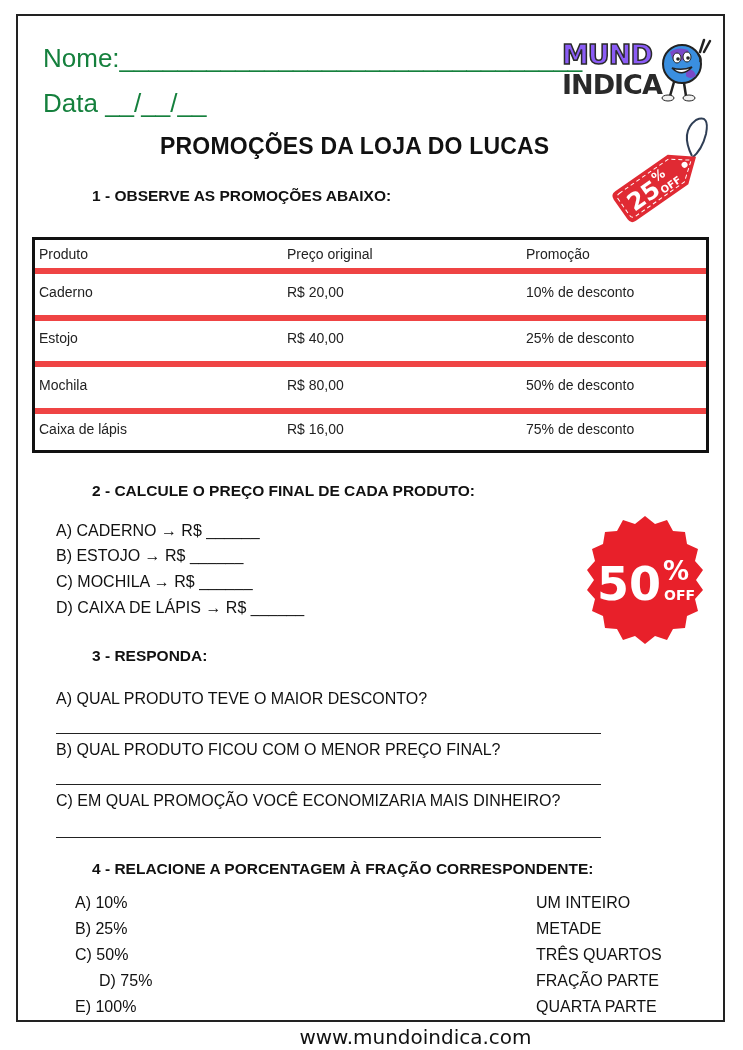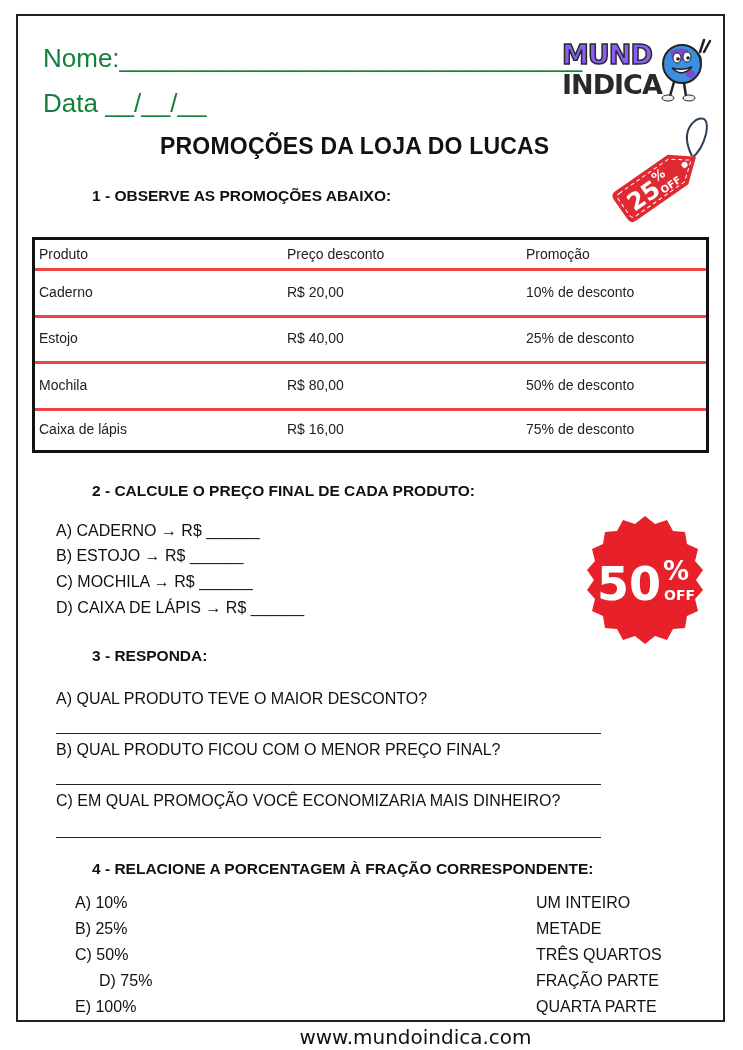--- a/index.html
+++ b/index.html
@@ -6,21 +6,21 @@
   body { width: 743px; height: 1050px; position: relative; overflow: hidden; font-family: "Liberation Sans", "DejaVu Sans", sans-serif; color: #111; }
   .page-frame { position: absolute; left: 16px; top: 14px; width: 709px; height: 1008px; border: 2px solid #222; box-sizing: border-box; }
   .abs { position: absolute; }
   .field-line { font-size: 26px; letter-spacing: 0; color: #15803d; white-space: nowrap; }
   .title { font-weight: bold; font-size: 23px; letter-spacing: 0.2px; }
   .section { font-weight: bold; font-size: 15.5px; margin-left: 44px; }
   .item { font-size: 16px; white-space: nowrap; }
   .ans-line { border-bottom: 1.5px solid #222; height: 0; }
   
   .promo-table { position: absolute; left: 32px; top: 237px; width: 677px; height: 216px; border: 3px solid #111; box-sizing: border-box; }
-  .promo-table .row { position: absolute; left: 0; right: 0; border-bottom: 3px solid #ef4444; font-size: 14px; color: #222; }
+  .promo-table .row { position: absolute; left: 0; right: 0; border-bottom: 6px solid #ef4444; font-size: 14px; color: #222; }
   .promo-table .row.last { border-bottom: none; }
   .promo-table .cell { position: absolute; top: 50%; transform: translateY(-50%); white-space: nowrap; }
   .c1 { left: 4px; } .c2 { left: 252px; } .c3 { left: 491px; }
   .promo-table .header { font-weight: normal; color: #222; }
   
   .logo { position: absolute; left: 562px; top: 38px; width: 150px; height: 66px; }
   .logo-text { font-family: "DejaVu Sans", sans-serif; font-weight: bold; font-size: 27px; line-height: 26px; letter-spacing: -1px; }
   .logo-mundo { color: #8b5cf6; -webkit-text-stroke: 1.5px #2a2a2a; }
   .logo-indica { color: #2a2a2a; }
   .footer { position: absolute; left: 0; width: 743px; top: 1025px; text-align: center; font-size: 20px; color: #111; font-family: "DejaVu Sans", sans-serif; padding-left: 44px; }
@@ -65,21 +65,21 @@
     <text x="56" y="68" font-family="DejaVu Sans, sans-serif" font-weight="bold" font-size="13" fill="#fff">%</text>
     <text x="56" y="82" font-family="DejaVu Sans, sans-serif" font-weight="bold" font-size="10" fill="#fff">OFF</text>
   </g>
 </svg>
 
 <div class="abs section" style="left:48px; top:187px;">1 -  OBSERVE AS PROMOÇÕES ABAIXO:</div>
 
 <div class="promo-table">
   <div class="row header" style="top:0; height:28px;">
     <span class="cell c1">Produto</span>
-    <span class="cell c2">Preço desconto</span>
+    <span class="cell c2">Preço original</span>
     <span class="cell c3">Promoção</span>
   </div>
   <div class="row" style="top:28px; height:47px;">
     <span class="cell c1">Caderno</span>
     <span class="cell c2">R$ 20,00</span>
     <span class="cell c3">10% de desconto</span>
   </div>
   <div class="row" style="top:75px; height:46px;">
     <span class="cell c1">Estojo</span>
     <span class="cell c2">R$ 40,00</span>

